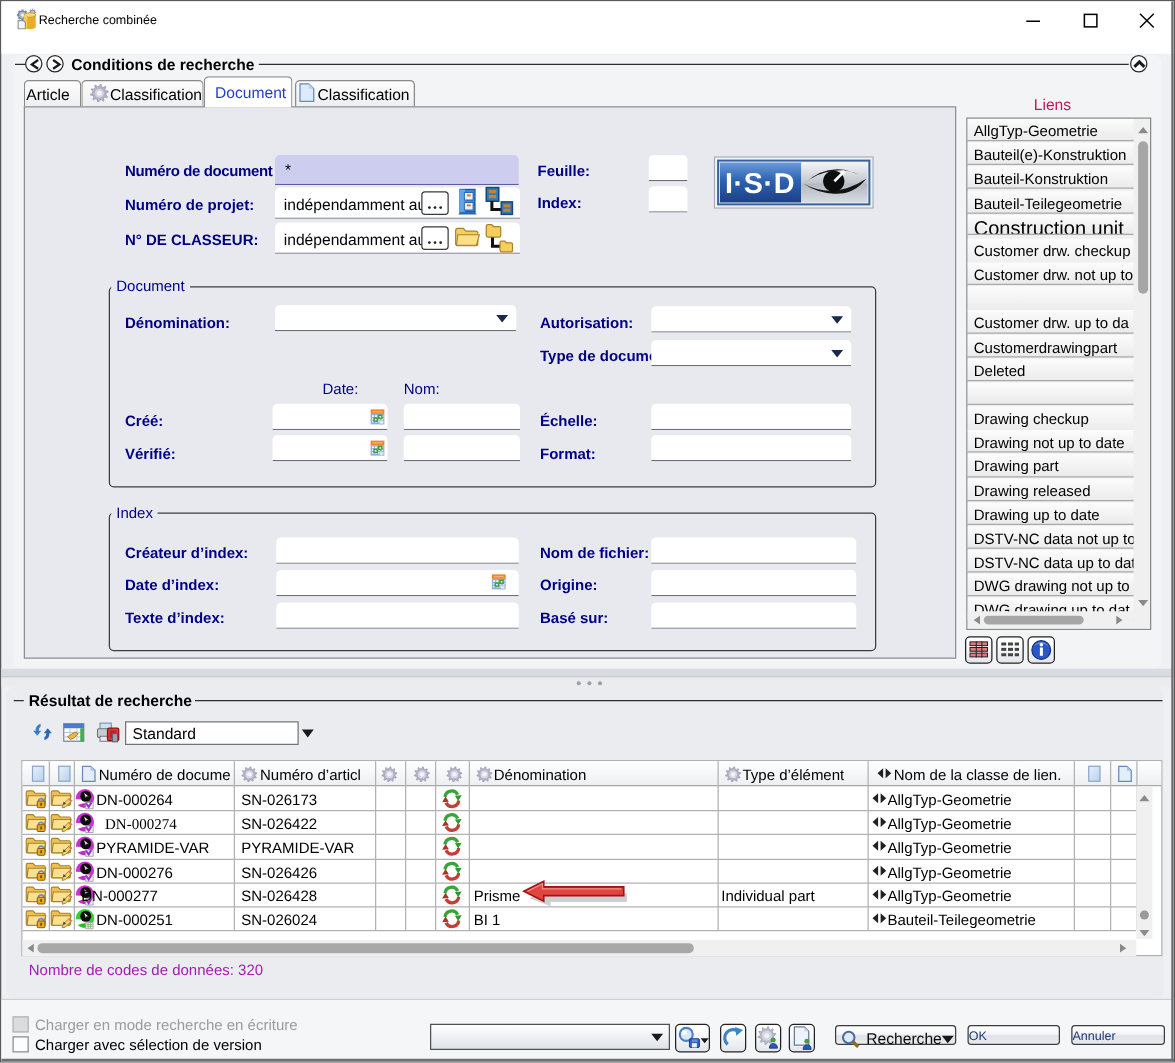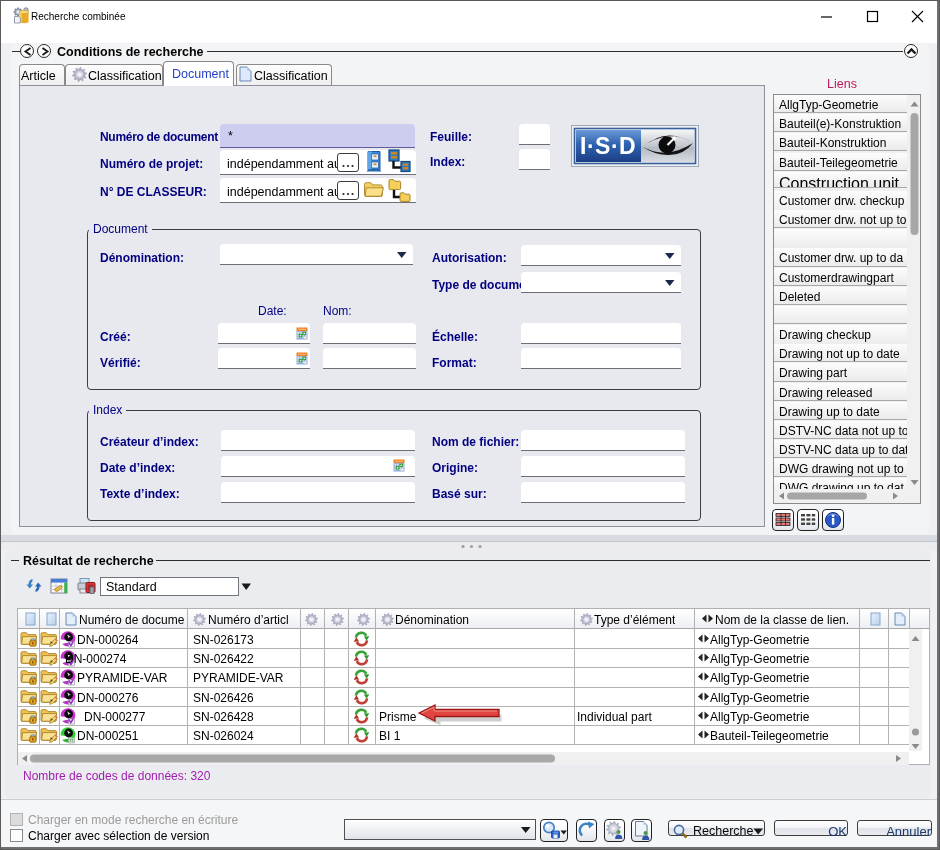--- a/index.html
+++ b/index.html
@@ -11,21 +11,21 @@
 .gbox { position:absolute; border:1px solid #3c3c44; border-radius:4px; }
 .gcap { position:absolute; color:#000080; font-size:12px; background:#e8e9ee; padding:0 4px; white-space:nowrap; }
 .hline { position:absolute; height:1px; background:#2e2e2e; }
 .circ { position:absolute; width:14px; height:14px; border:1.4px solid #2a2a2a; border-radius:50%; background:#fdfdfd; }
 .tab { position:absolute; top:63px; height:22px; border:1px solid #898989; border-bottom:none;
   border-radius:4px 4px 0 0; background:linear-gradient(#fdfdfd,#eeeef0); font-size:12.5px; color:#000; }
 .tabtext { position:absolute; top:4px; white-space:nowrap; }
 .sbtn { position:absolute; width:22px; height:22px; background:linear-gradient(#ffffff 20%,#e2e6ec); border:1.6px solid #222; border-radius:4px; }
 .btn { position:absolute; height:16px; border:1px solid #3c3c3c; border-radius:3px;
   background:linear-gradient(#ffffff 0%,#f4f5f7 45%,#dfe2e9 55%,#e9ebf0 100%);
-  color:#1d3a70; font-size:13px; text-align:right; }
+  color:#1d3a70; font-size:10px; text-align:left; }
 .cell { position:absolute; overflow:hidden; white-space:nowrap; font-size:12px; color:#000; }
 .abs { position:absolute; }
 </style></head><body>
 <div id="win">
 <div style="position:absolute;left:0;top:0;width:938px;height:42px;background:#ffffff;"></div>
 <div class="t" style="left:30px;top:10px;font-size:10px;color:#000;">Recherche combinée</div>
 <svg class="abs" style="left:810px;top:5px;" width="122" height="22" viewBox="0 0 122 22">
  <line x1="10" y1="11" x2="21" y2="11" stroke="#000" stroke-width="1.2"></line>
  <rect x="56.5" y="5.5" width="10" height="10" fill="none" stroke="#000" stroke-width="1.2"></rect>
  <line x1="101" y1="5" x2="112" y2="16" stroke="#000" stroke-width="1.1"></line>
@@ -530,21 +530,21 @@
       </svg>
 <svg class="abs" style="left:42px;top:40.2px;" width="17" height="18" viewBox="0 0 17 18">
         <circle cx="8" cy="8.5" r="7.3" fill="#cb2fd4"></circle>
         <path d="M0.8 9.5 a7.3 7.3 0 0 0 2.5 5.5 l10.5 -1.5 a22 22 0 0 0 -13 -4 Z" fill="#ffffff"></path>
         <path d="M2.2 14 a7.3 7.3 0 0 0 9 1.2 l2 -2.4 a20 20 0 0 0 -11 1.2 Z" fill="#b535c0"></path>
         <path d="M8.5 12 h6 v5 h-6 Z" fill="#f4f4f6" stroke="#9a9aa2" stroke-width="0.7"></path>
         <path d="M8.7 12.5 l2.2 3 l2.2 -3.4" fill="none" stroke="#9b30d0" stroke-width="1.6"></path>
         <circle cx="8.6" cy="7" r="4.4" fill="#0c0c0c"></circle>
         <path d="M7.2 4.2 l1.4 4 l0.9 -1.4 l1.6 0.5 Z" fill="#e8e8e8"></path>
       </svg>
-<div class="cell" style="left:47px;top:43.2px;width:109px;">DN-000274</div>
+<div class="cell" style="left:66px;top:43.2px;width:109px;font-family:Liberation Serif, serif;">DN-000274</div>
 <div class="cell" style="left:175px;top:43.2px;width:106px;">SN-026422</div>
 <svg class="abs" style="left:335px;top:41.2px;" width="17" height="16" viewBox="0 0 17 16">
         <path d="M3 6.6 A5.4 5.4 0 0 1 13.2 4.8" fill="none" stroke="#3aa43a" stroke-width="2.6"></path>
         <path d="M10.9 5.6 L16.3 5.2 L13.6 9.8 Z" fill="#2f9630"></path>
         <path d="M14 9.4 A5.4 5.4 0 0 1 3.8 11.2" fill="none" stroke="#c04038" stroke-width="2.6"></path>
         <path d="M6.1 10.4 L0.7 10.8 L3.4 6.2 Z" fill="#b03028"></path>
       </svg>
 <svg class="abs" style="left:679px;top:44.2px;" width="13" height="10" viewBox="0 0 13 10">
         <path d="M5.5 0.5 L1 4.5 L5.5 8.5 Z M7.5 0.5 L12 4.5 L7.5 8.5 Z" fill="#222"></path>
       </svg>
@@ -635,21 +635,21 @@
       </svg>
 <svg class="abs" style="left:42px;top:97.8px;" width="17" height="18" viewBox="0 0 17 18">
         <circle cx="8" cy="8.5" r="7.3" fill="#cb2fd4"></circle>
         <path d="M0.8 9.5 a7.3 7.3 0 0 0 2.5 5.5 l10.5 -1.5 a22 22 0 0 0 -13 -4 Z" fill="#ffffff"></path>
         <path d="M2.2 14 a7.3 7.3 0 0 0 9 1.2 l2 -2.4 a20 20 0 0 0 -11 1.2 Z" fill="#b535c0"></path>
         <path d="M8.5 12 h6 v5 h-6 Z" fill="#f4f4f6" stroke="#9a9aa2" stroke-width="0.7"></path>
         <path d="M8.7 12.5 l2.2 3 l2.2 -3.4" fill="none" stroke="#9b30d0" stroke-width="1.6"></path>
         <circle cx="8.6" cy="7" r="4.4" fill="#0c0c0c"></circle>
         <path d="M7.2 4.2 l1.4 4 l0.9 -1.4 l1.6 0.5 Z" fill="#e8e8e8"></path>
       </svg>
-<div class="cell" style="left:66px;top:100.8px;width:109px;">DN-000277</div>
+<div class="cell" style="left:47px;top:100.8px;width:109px;">DN-000277</div>
 <div class="cell" style="left:175px;top:100.8px;width:106px;">SN-026428</div>
 <svg class="abs" style="left:335px;top:98.8px;" width="17" height="16" viewBox="0 0 17 16">
         <path d="M3 6.6 A5.4 5.4 0 0 1 13.2 4.8" fill="none" stroke="#3aa43a" stroke-width="2.6"></path>
         <path d="M10.9 5.6 L16.3 5.2 L13.6 9.8 Z" fill="#2f9630"></path>
         <path d="M14 9.4 A5.4 5.4 0 0 1 3.8 11.2" fill="none" stroke="#c04038" stroke-width="2.6"></path>
         <path d="M6.1 10.4 L0.7 10.8 L3.4 6.2 Z" fill="#b03028"></path>
       </svg>
 <div class="cell" style="left:361px;top:100.8px;">Prisme</div>
 <div class="cell" style="left:559px;top:100.8px;">Individual part</div>
 <svg class="abs" style="left:679px;top:101.8px;" width="13" height="10" viewBox="0 0 13 10">

